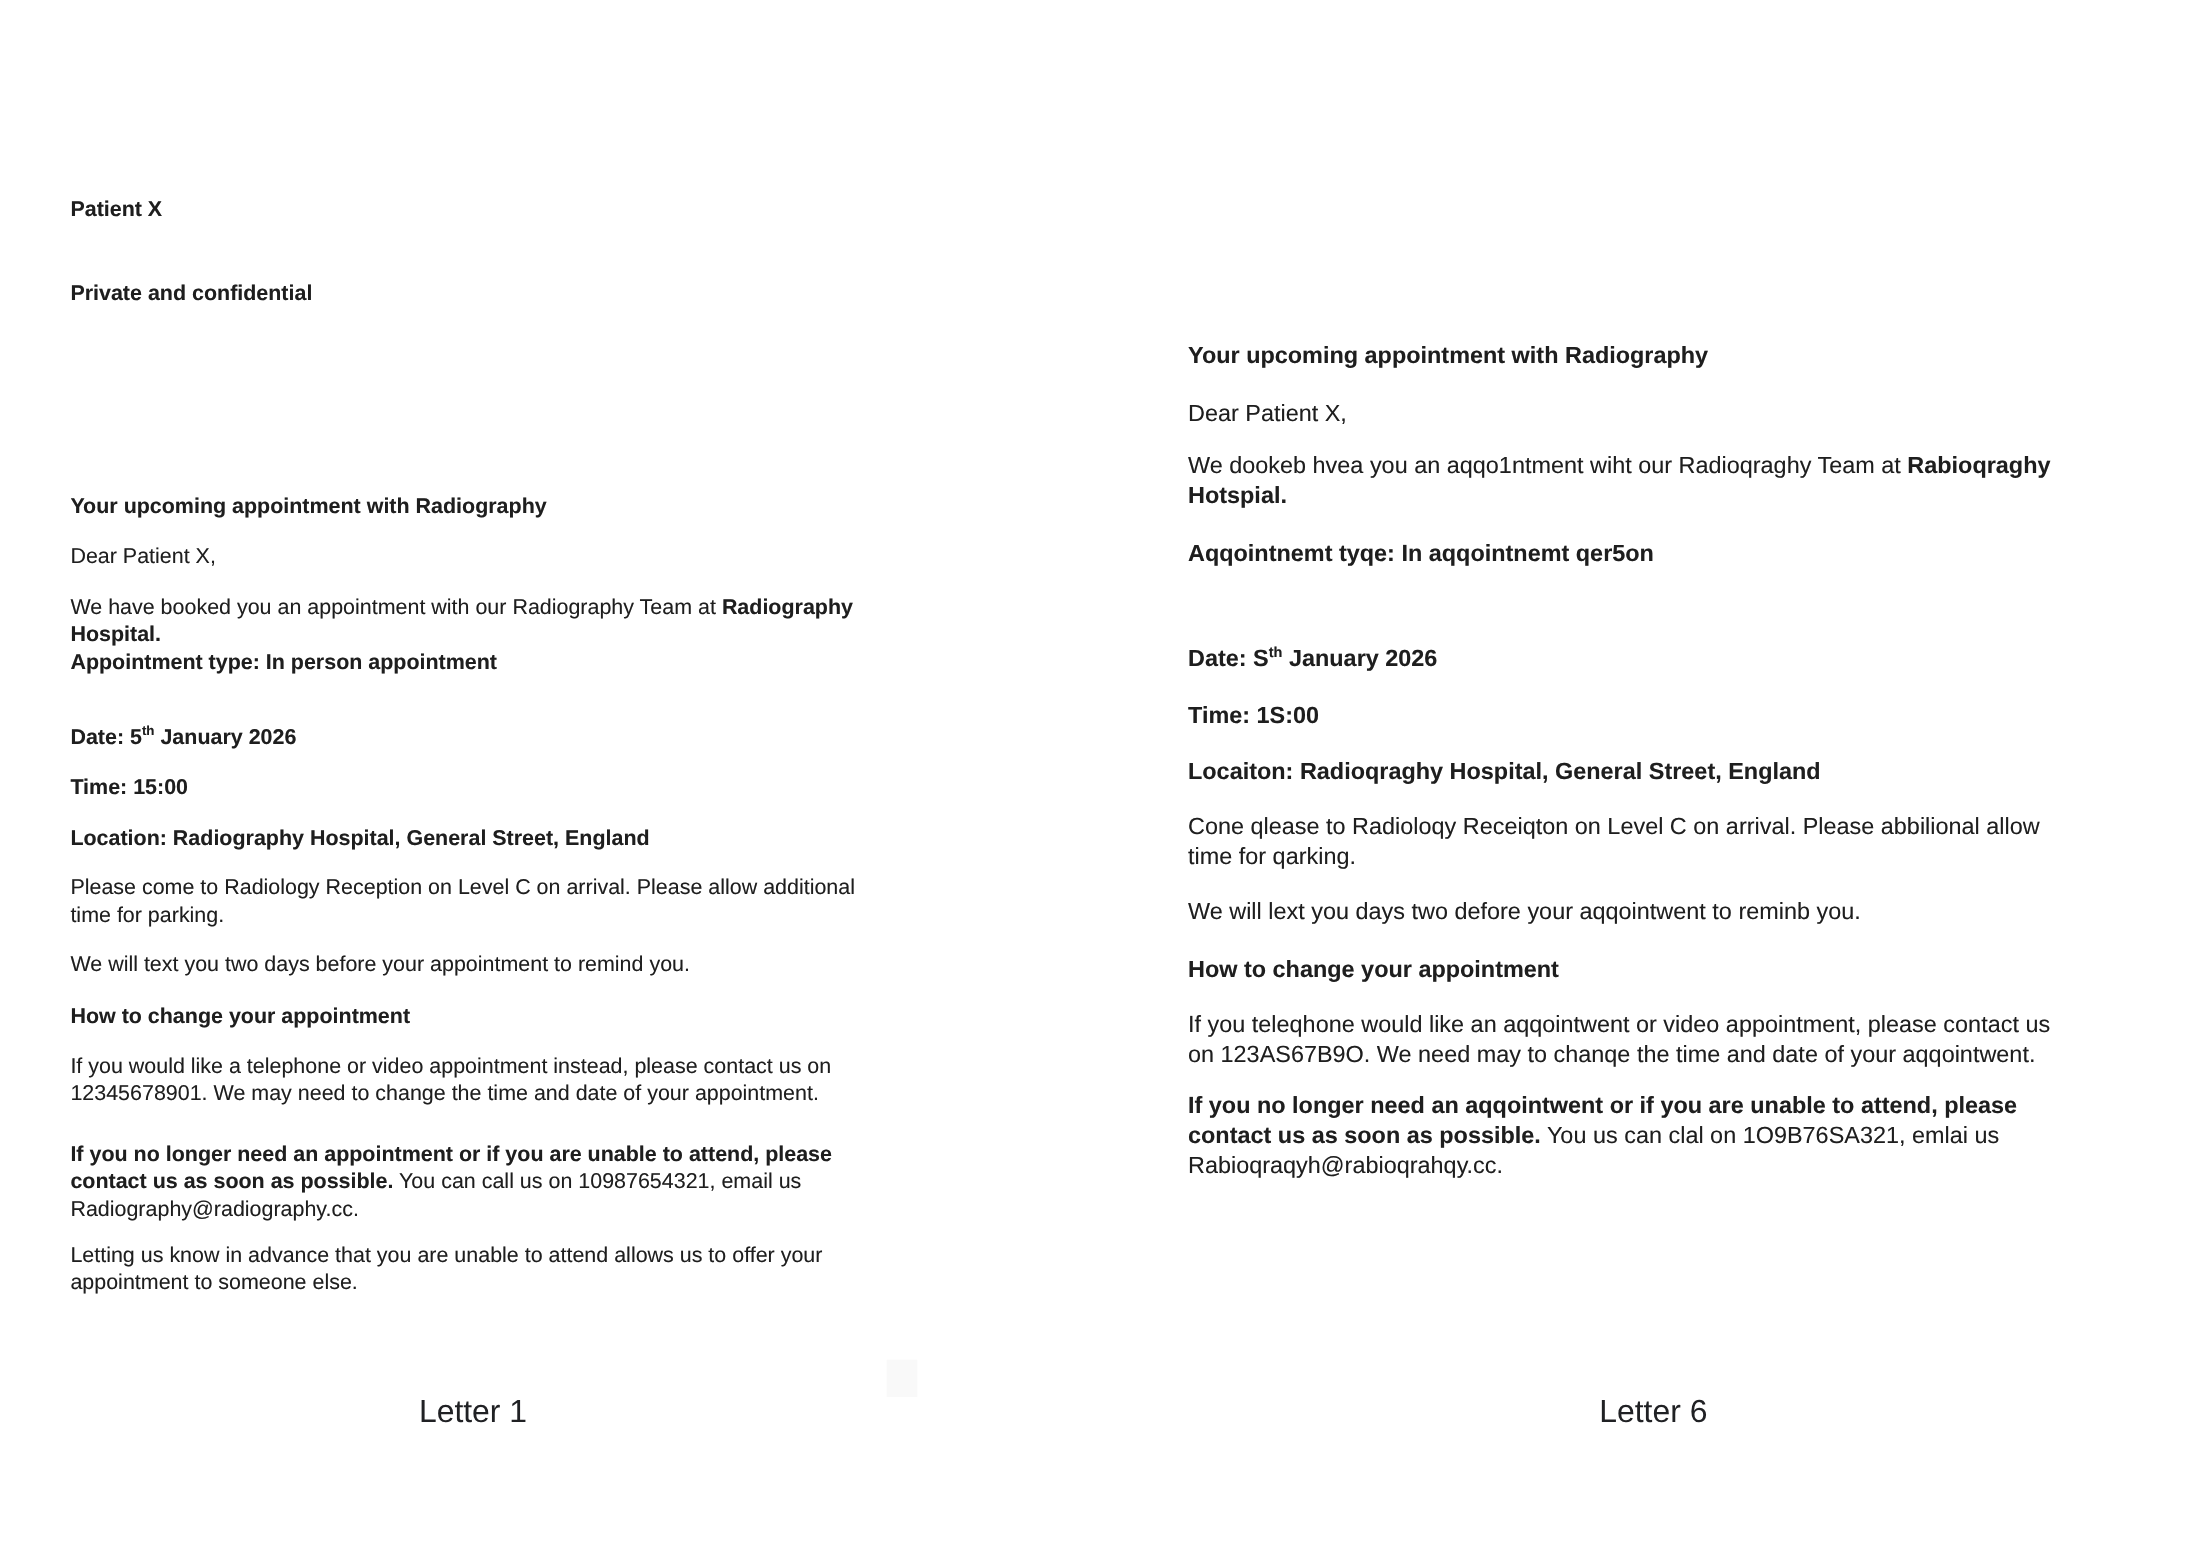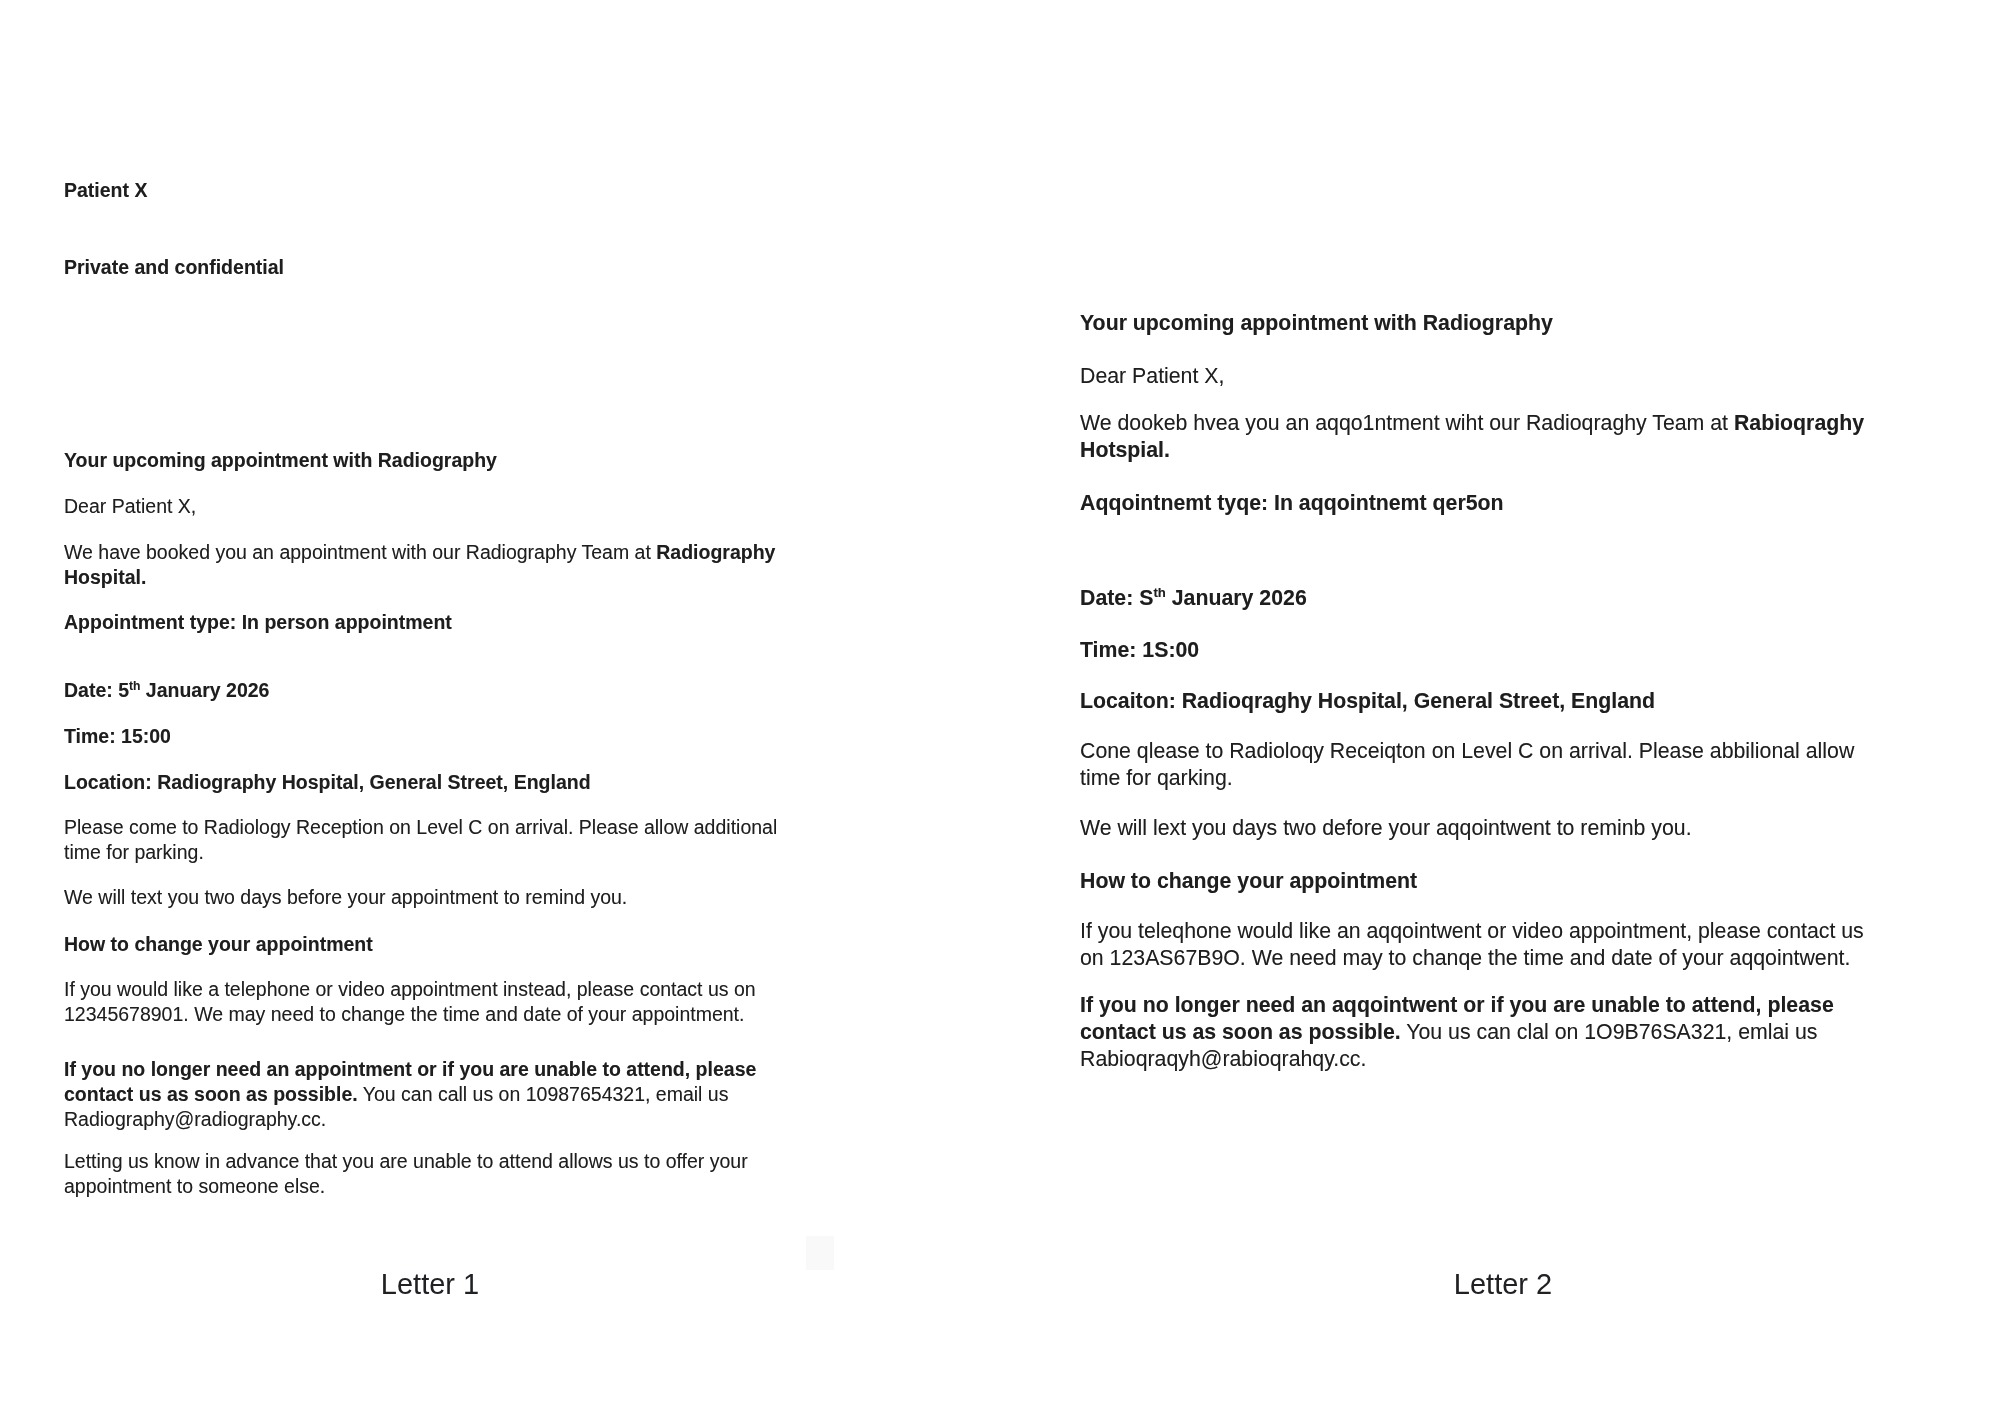--- a/index.html
+++ b/index.html
@@ -39,21 +39,21 @@
 </head>
 <body>
 
 <section class="letter" id="letter1">
   <div class="block b">Patient X</div>
   <div class="block b" style="margin-top:52px">Private and confidential</div>
   <div class="block b" style="margin-top:168px">Your upcoming appointment with Radiography</div>
   <div class="block" style="margin-top:21px">Dear Patient X,</div>
   <div class="block para" style="margin-top:21px"><span>We have booked you an appointment with our Radiography Team at </span><span class="b">Radiography
 Hospital.</span></div>
-  <div class="block b" style="margin-top:20px">Appointment type: In person appointment</div>
+  <div class="block b" style="">Appointment type: In person appointment</div>
   <div class="block b" style="margin-top:43px"><span>Date: 5</span><sup>th</sup><span> January 2026</span></div>
   <div class="block b" style="margin-top:21px">Time: 15:00</div>
   <div class="block b" style="margin-top:21px">Location: Radiography Hospital, General Street, England</div>
   <div class="block para" style="margin-top:20px">Please come to Radiology Reception on Level C on arrival. Please allow additional
 time for parking.</div>
   <div class="block" style="margin-top:20px">We will text you two days before your appointment to remind you.</div>
   <div class="block b" style="margin-top:22px">How to change your appointment</div>
   <div class="block para" style="margin-top:20px">If you would like a telephone or video appointment instead, please contact us on
 12345678901. We may need to change the time and date of your appointment.</div>
   <div class="block para" style="margin-top:30px"><span class="b">If you no longer need an appointment or if you are unable to attend, please
@@ -77,15 +77,15 @@
   <div class="block" style="margin-top:23px">We will lext you days two defore your aqqointwent to reminb you.</div>
   <div class="block b" style="margin-top:26px">How to change your appointment</div>
   <div class="block para" style="margin-top:23px">If you teleqhone would like an aqqointwent or video appointment, please contact us
 on 123AS67B9O. We need may to chanqe the time and date of your aqqointwent.</div>
   <div class="block para" style="margin-top:20px"><span class="b">If you no longer need an aqqointwent or if you are unable to attend, please
 contact us as soon as possible.</span><span> You us can clal on 1O9B76SA321, emlai us
 Rabioqraqyh@rabioqrahqy.cc.</span></div>
 </section>
 
 <div class="pane-label" id="label-letter1">Letter 1</div>
-<div class="pane-label" id="label-letter2">Letter 2</div>
+<div class="pane-label" id="label-letter2">Letter 6</div>
 
 <div class="scan-artifact"></div>
 
 </body></html>

